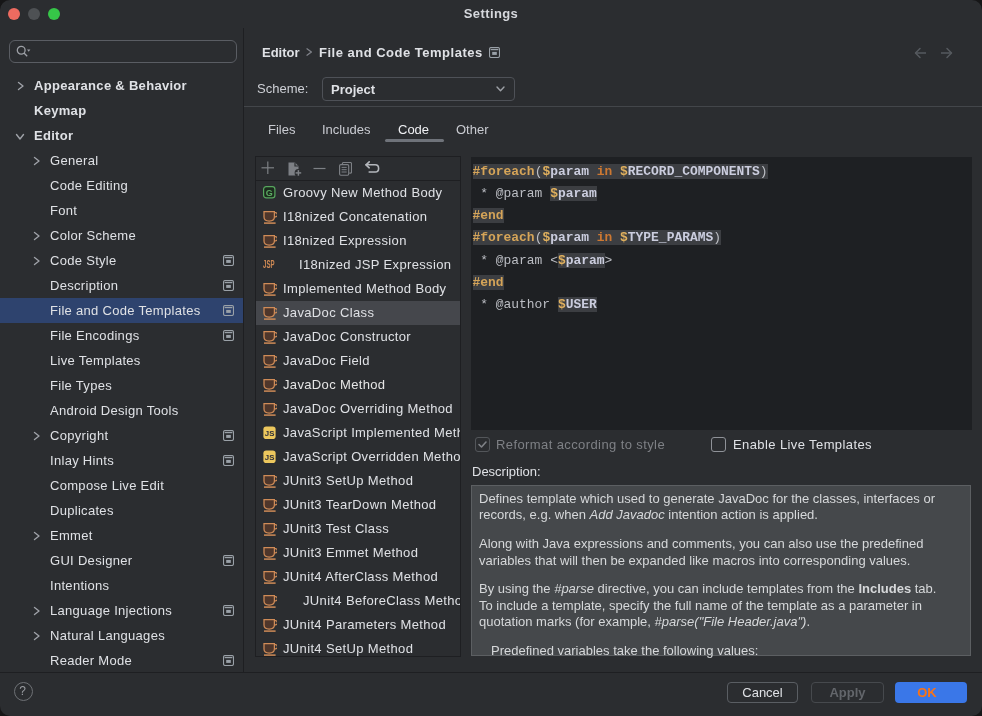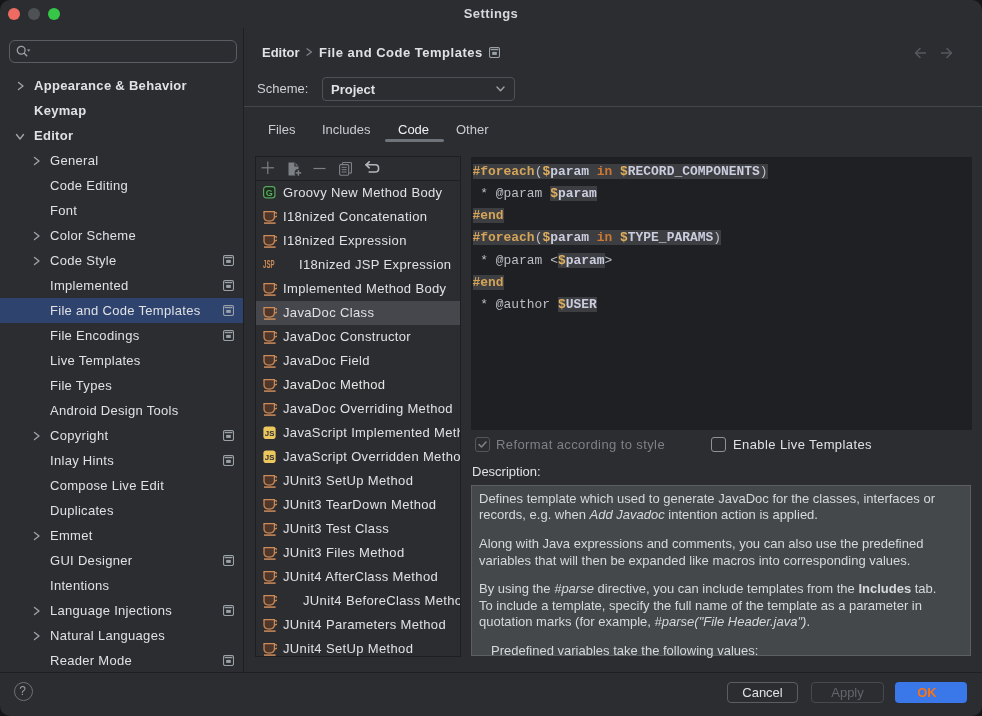--- a/index.html
+++ b/index.html
@@ -40,21 +40,21 @@
 <div class="t" style="left:50px;top:227.5px;font-size:13px;color:#dfe1e5;font-weight:normal;font-family:'Liberation Sans',sans-serif;letter-spacing:0.3px;">Color Scheme</div>
 <svg class="abs" style="left:30px;top:254.5px;" width="12" height="12" viewBox="0 0 12 12">
       <polyline points="4.5,2.5 9,6 4.5,9.5" fill="none" stroke="#9ea1a7" stroke-width="1.4" stroke-linecap="round" stroke-linejoin="round"></polyline>
     </svg>
 <div class="t" style="left:50px;top:252.5px;font-size:13px;color:#dfe1e5;font-weight:normal;font-family:'Liberation Sans',sans-serif;letter-spacing:0.3px;">Code Style</div>
 <svg class="abs" style="left:223px;top:255.0px;" width="11" height="11" viewBox="0 0 11 11">
       <rect x="0.5" y="0.5" width="10" height="10" rx="1.8" fill="none" stroke="#9aa1a8" stroke-width="1.1"></rect>
       <rect x="1.6" y="1.8" width="7.8" height="1.4" fill="#9aa1a8"></rect>
       <rect x="3.2" y="4.9" width="4.6" height="3" fill="#9aa1a8"></rect>
     </svg>
-<div class="t" style="left:50px;top:277.5px;font-size:13px;color:#dfe1e5;font-weight:normal;font-family:'Liberation Sans',sans-serif;letter-spacing:0.3px;">Implemented</div>
+<div class="t" style="left:50px;top:277.5px;font-size:13px;color:#dfe1e5;font-weight:normal;font-family:'Liberation Sans',sans-serif;letter-spacing:0.3px;">Description</div>
 <svg class="abs" style="left:223px;top:280.0px;" width="11" height="11" viewBox="0 0 11 11">
       <rect x="0.5" y="0.5" width="10" height="10" rx="1.8" fill="none" stroke="#9aa1a8" stroke-width="1.1"></rect>
       <rect x="1.6" y="1.8" width="7.8" height="1.4" fill="#9aa1a8"></rect>
       <rect x="3.2" y="4.9" width="4.6" height="3" fill="#9aa1a8"></rect>
     </svg>
 <div class="abs" style="left:0px;top:298px;width:243px;height:25px;background:#2e436e;"></div>
 <div class="t" style="left:50px;top:302.5px;font-size:13px;color:#dfe1e5;font-weight:normal;font-family:'Liberation Sans',sans-serif;letter-spacing:0.3px;">File and Code Templates</div>
 <svg class="abs" style="left:223px;top:305.0px;" width="11" height="11" viewBox="0 0 11 11">
       <rect x="0.5" y="0.5" width="10" height="10" rx="1.8" fill="none" stroke="#9aa1a8" stroke-width="1.1"></rect>
       <rect x="1.6" y="1.8" width="7.8" height="1.4" fill="#9aa1a8"></rect>
@@ -262,21 +262,21 @@
         <path d="M1.0 1.6 L11.4 1.6 L11.4 7.0 Q11.4 11.0 6.2 11.0 Q1.0 11.0 1.0 7.0 Z" fill="#4e362b" stroke="#cf8b57" stroke-width="1.25"></path>
         <path d="M11.4 2.6 h1.1 q1.9 0 1.9 2.1 q0 2.1 -1.9 2.1 h-1.1" fill="none" stroke="#cf8b57" stroke-width="1.15"></path>
         <line x1="1.0" y1="13.1" x2="12.6" y2="13.1" stroke="#cf8b57" stroke-width="1.5"></line>
       </svg>
 <div class="t" style="left:27px;top:340px;font-size:13px;color:#dfe1e5;letter-spacing:0.35px;">JUnit3 Test Class</div>
 <svg class="abs" style="left:7px;top:365px;" width="14" height="14" viewBox="0 0 14 14">
         <path d="M1.0 1.6 L11.4 1.6 L11.4 7.0 Q11.4 11.0 6.2 11.0 Q1.0 11.0 1.0 7.0 Z" fill="#4e362b" stroke="#cf8b57" stroke-width="1.25"></path>
         <path d="M11.4 2.6 h1.1 q1.9 0 1.9 2.1 q0 2.1 -1.9 2.1 h-1.1" fill="none" stroke="#cf8b57" stroke-width="1.15"></path>
         <line x1="1.0" y1="13.1" x2="12.6" y2="13.1" stroke="#cf8b57" stroke-width="1.5"></line>
       </svg>
-<div class="t" style="left:27px;top:364px;font-size:13px;color:#dfe1e5;letter-spacing:0.35px;">JUnit3 Files Method</div>
+<div class="t" style="left:27px;top:364px;font-size:13px;color:#dfe1e5;letter-spacing:0.35px;">JUnit3 Emmet Method</div>
 <svg class="abs" style="left:7px;top:389px;" width="14" height="14" viewBox="0 0 14 14">
         <path d="M1.0 1.6 L11.4 1.6 L11.4 7.0 Q11.4 11.0 6.2 11.0 Q1.0 11.0 1.0 7.0 Z" fill="#4e362b" stroke="#cf8b57" stroke-width="1.25"></path>
         <path d="M11.4 2.6 h1.1 q1.9 0 1.9 2.1 q0 2.1 -1.9 2.1 h-1.1" fill="none" stroke="#cf8b57" stroke-width="1.15"></path>
         <line x1="1.0" y1="13.1" x2="12.6" y2="13.1" stroke="#cf8b57" stroke-width="1.5"></line>
       </svg>
 <div class="t" style="left:27px;top:388px;font-size:13px;color:#dfe1e5;letter-spacing:0.35px;">JUnit4 AfterClass Method</div>
 <svg class="abs" style="left:7px;top:413px;" width="14" height="14" viewBox="0 0 14 14">
         <path d="M1.0 1.6 L11.4 1.6 L11.4 7.0 Q11.4 11.0 6.2 11.0 Q1.0 11.0 1.0 7.0 Z" fill="#4e362b" stroke="#cf8b57" stroke-width="1.25"></path>
         <path d="M11.4 2.6 h1.1 q1.9 0 1.9 2.1 q0 2.1 -1.9 2.1 h-1.1" fill="none" stroke="#cf8b57" stroke-width="1.15"></path>
         <line x1="1.0" y1="13.1" x2="12.6" y2="13.1" stroke="#cf8b57" stroke-width="1.5"></line>
@@ -317,15 +317,15 @@
       <p style="margin:0 0 12.5px 0;">Along with Java expressions and comments, you can also use the predefined<br>variables that will then be expanded like macros into corresponding values.</p>
       <p style="margin:0 0 12.5px 0;">By using the <i>#parse</i> directive, you can include templates from the <b>Includes</b> tab.<br>To include a template, specify the full name of the template as a parameter in<br>quotation marks (for example, <i>#parse("File Header.java")</i>.</p>
       <p style="margin:12px;">Predefined variables take the following values:</p>
     </div>
 <div class="abs" style="left:0px;top:672px;width:982px;height:1px;background:#1e1f22;"></div>
 <div class="abs" style="left:14px;top:682px;width:17px;height:17px;border:1px solid #6e7175;border-radius:50%;"></div>
 <div class="t" style="left:14px;top:684px;font-size:12px;color:#9a9da2;font-weight:normal;font-family:'Liberation Sans',sans-serif;width:17px;text-align:center;">?</div>
 <div class="abs" style="left:727px;top:682px;width:71px;height:21px;border:1px solid #5a5e63;border-radius:4px;box-sizing:border-box;"></div>
 <div class="t" style="left:727px;top:685px;font-size:13px;color:#dfe1e5;font-weight:normal;font-family:'Liberation Sans',sans-serif;width:71px;text-align:center;">Cancel</div>
 <div class="abs" style="left:811px;top:682px;width:73px;height:21px;border:1px solid #46494d;border-radius:4px;box-sizing:border-box;"></div>
-<div class="t" style="left:811px;top:685px;font-size:13px;color:#63666b;font-weight:normal;font-family:'Liberation Sans',sans-serif;width:73px;text-align:center;">Apply</div>
+<div class="t" style="left:811px;top:685px;font-size:13px;color:#63666b;font-weight:bold;font-family:'Liberation Sans',sans-serif;width:73px;text-align:center;">Apply</div>
 <div class="abs" style="left:895px;top:682px;width:72px;height:21px;background:#3a77e8;border-radius:4px;"></div>
 <div class="t" style="left:895px;top:685px;font-size:13px;color:#f97316;font-weight:bold;font-family:'Liberation Sans',sans-serif;width:64px;text-align:center;">OK</div>
 </div>
 </body></html>

